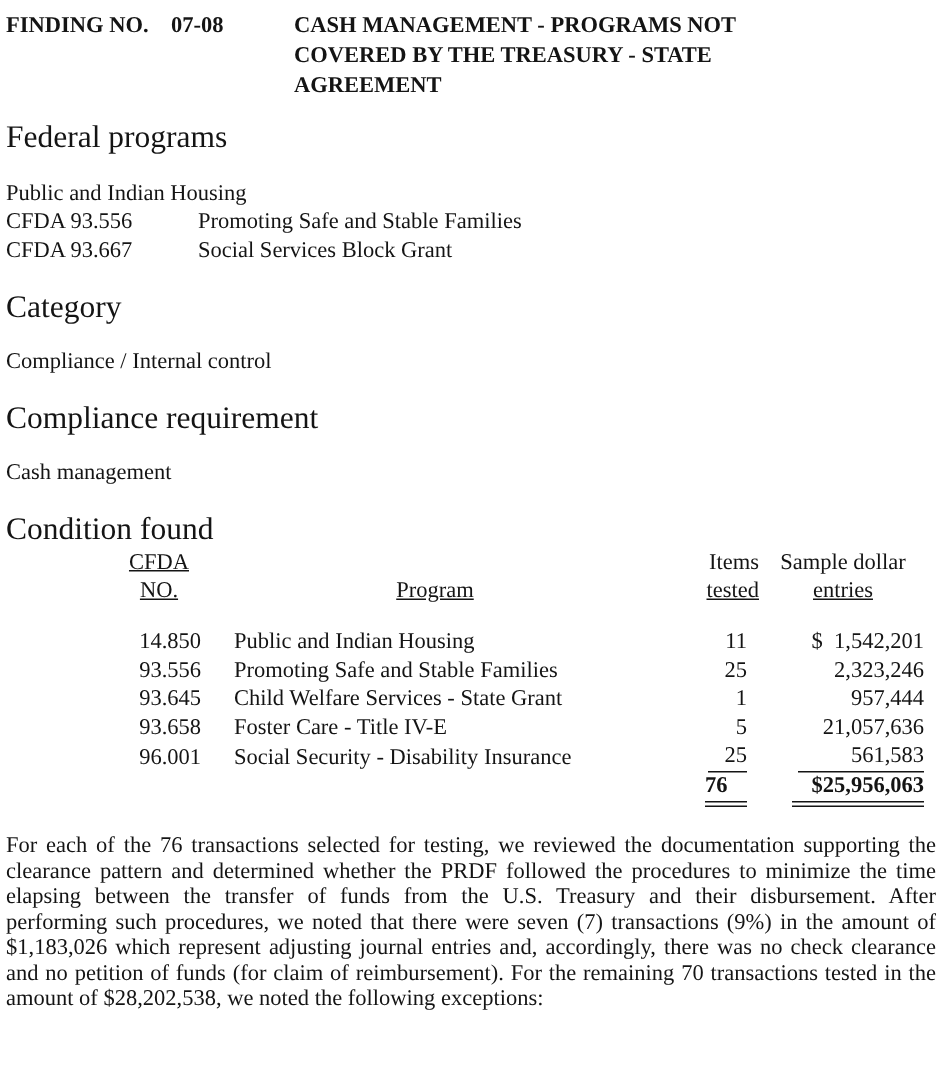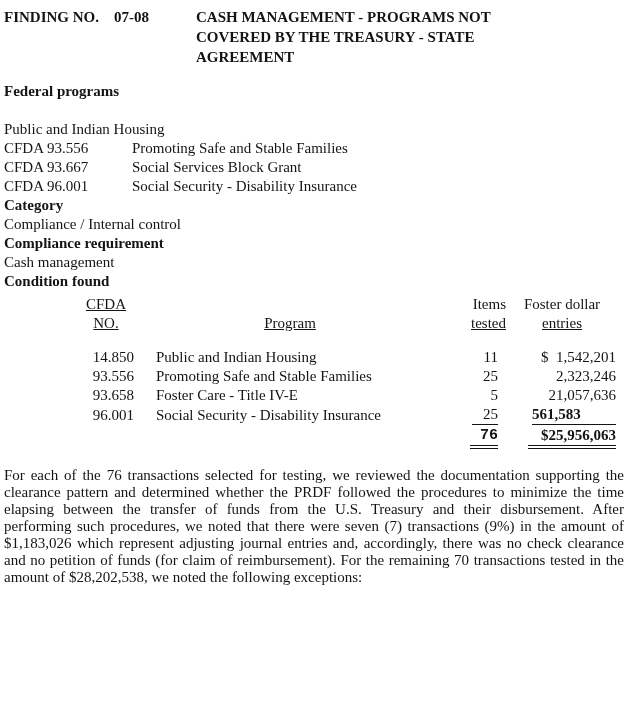--- a/index.html
+++ b/index.html
@@ -13,28 +13,28 @@
   .page { padding: 7px 5px 0 4px; }
 
   .b { font-weight: bold; }
 
   .doc-header { display: flex; line-height: 20px; }
   .finding-no { width: 192px; flex: 0 0 192px; }
   .finding-no .num { margin-left: 15px; }
   .doc-title { font-weight: bold; max-width: 370px; }
 
   h3 {
-    font-size: 15px; font-weight: bold;
+    font-size: 21px; font-weight: normal;
     margin: 0; padding: 0;
   }
   p { margin: 0; padding: 0; }
   .just { text-align: justify; }
 
   .mt-head { margin-top: 15px; }      
-  .mt-body { }      
+  .mt-body { margin-top: 18px; }      
 
   .cfda-list { margin-top: 19px; }
   .cfda-row { display: flex; }
   .cfda-code { width: 128px; flex: 0 0 128px; }
 
   
   table.tx {
     border-collapse: collapse;
     margin: 4px 0 0 74px;
     font-size: 15px; line-height: 19px;
@@ -45,23 +45,23 @@
   .col-items  { width: 52px;  text-align: right; padding-right: 14px !important; }
   .col-amt    { width: 100px; text-align: right; padding-right: 2px !important; white-space: pre; }
   thead .col-cfda  { text-align: center; font-weight: bold; }
   thead .col-prog  { text-align: center; font-weight: bold; padding-left: 0 !important; }
   thead .col-items { text-align: right; font-weight: bold; padding-right: 6px !important; }
   thead .col-amt   { text-align: center; font-weight: bold; padding-right: 6px !important; }
   .u   { text-decoration: underline; }
   td.spacer-row { height: 15px; }
   .sub-line  { display: inline-block; border-bottom: 1px solid #141414; }
   .sub-items { min-width: 26px; text-align: right; }
-  .sub-amt   { min-width: 84px; text-align: left; font-weight: bold; }
+  .sub-amt   { min-width: 84px; text-align: right; }
   .tot       { display: inline-block; font-weight: bold; border-bottom: 4px double #141414; }
-  .tot-items { min-width: 28px; text-align: right; font-family: Liberation Mono, monospace; }
+  .tot-items { min-width: 28px; text-align: left; }
   .tot-amt   { min-width: 88px; text-align: right; }
 
   .closing { margin-top: 18px; line-height: 17px; }
 </style>
 </head>
 <body>
 
 <div class="page">
 
   <div class="doc-header">
@@ -78,58 +78,60 @@
       <span>Public and Indian Housing</span>
     </div>
     <div class="cfda-row">
       <span class="cfda-code">CFDA 93.556</span>
       <span>Promoting Safe and Stable Families</span>
     </div>
     <div class="cfda-row">
       <span class="cfda-code">CFDA 93.667</span>
       <span>Social Services Block Grant</span>
     </div>
-    <div class="cfda-row">
-      <span class="cfda-code">CFDA 96.001</span>
-      <span>Social Security - Disability Insurance</span>
-    </div>
   </div>
 
   <h3 class="mt-body">Category</h3>
   <p class="mt-body">Compliance / Internal control</p>
 
   <h3 class="mt-body">Compliance requirement</h3>
   <p class="mt-body">Cash management</p>
 
   <h3 class="mt-body">Condition found</h3>
 
   <table class="tx">
     <thead>
       <tr>
         <th class="col-cfda"><span class="u">CFDA NO.</span></th>
         <th class="col-prog"><span class="u">Program</span></th>
         <th class="col-items"><span>Items</span><br><span class="u">tested</span></th>
-        <th class="col-amt"><span>Foster dollar</span><br><span class="u">entries</span></th>
+        <th class="col-amt"><span>Sample dollar</span><br><span class="u">entries</span></th>
       </tr>
       <tr>
           <td class="spacer-row" colspan="4"></td>
         </tr>
     </thead>
     <tbody>
       <tr>
         <td class="col-cfda">14.850</td>
         <td class="col-prog">Public and Indian Housing</td>
         <td class="col-items">11</td>
         <td class="col-amt">$  1,542,201</td>
       </tr>
       <tr>
         <td class="col-cfda">93.556</td>
         <td class="col-prog">Promoting Safe and Stable Families</td>
         <td class="col-items">25</td>
         <td class="col-amt">2,323,246</td>
+      </tr>
+      <tr>
+        <td class="col-cfda">93.645</td>
+        <td class="col-prog">Child Welfare Services - State Grant</td>
+        <td class="col-items">1</td>
+        <td class="col-amt">957,444</td>
       </tr>
       <tr>
         <td class="col-cfda">93.658</td>
         <td class="col-prog">Foster Care - Title IV-E</td>
         <td class="col-items">5</td>
         <td class="col-amt">21,057,636</td>
       </tr>
       <tr>
         <td class="col-cfda">96.001</td>
         <td class="col-prog">Social Security - Disability Insurance</td>

